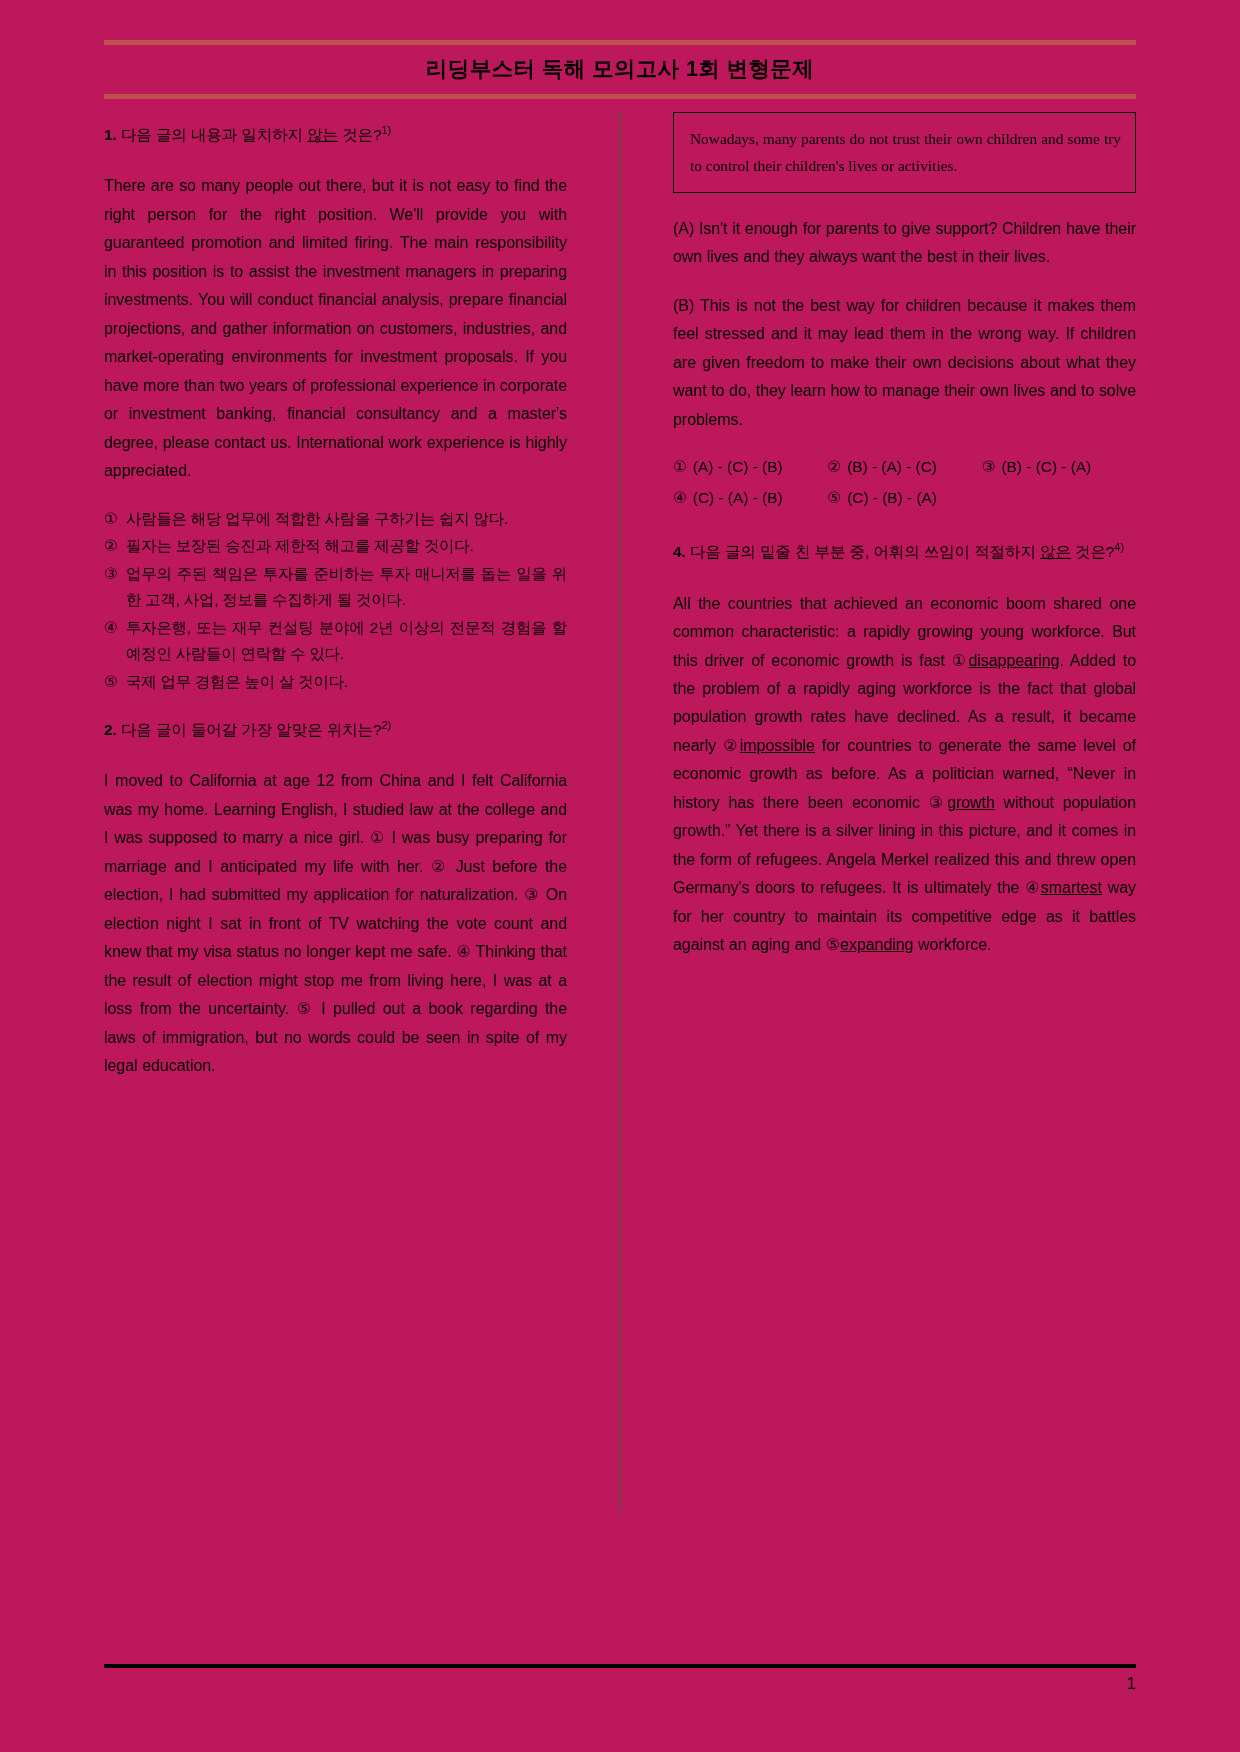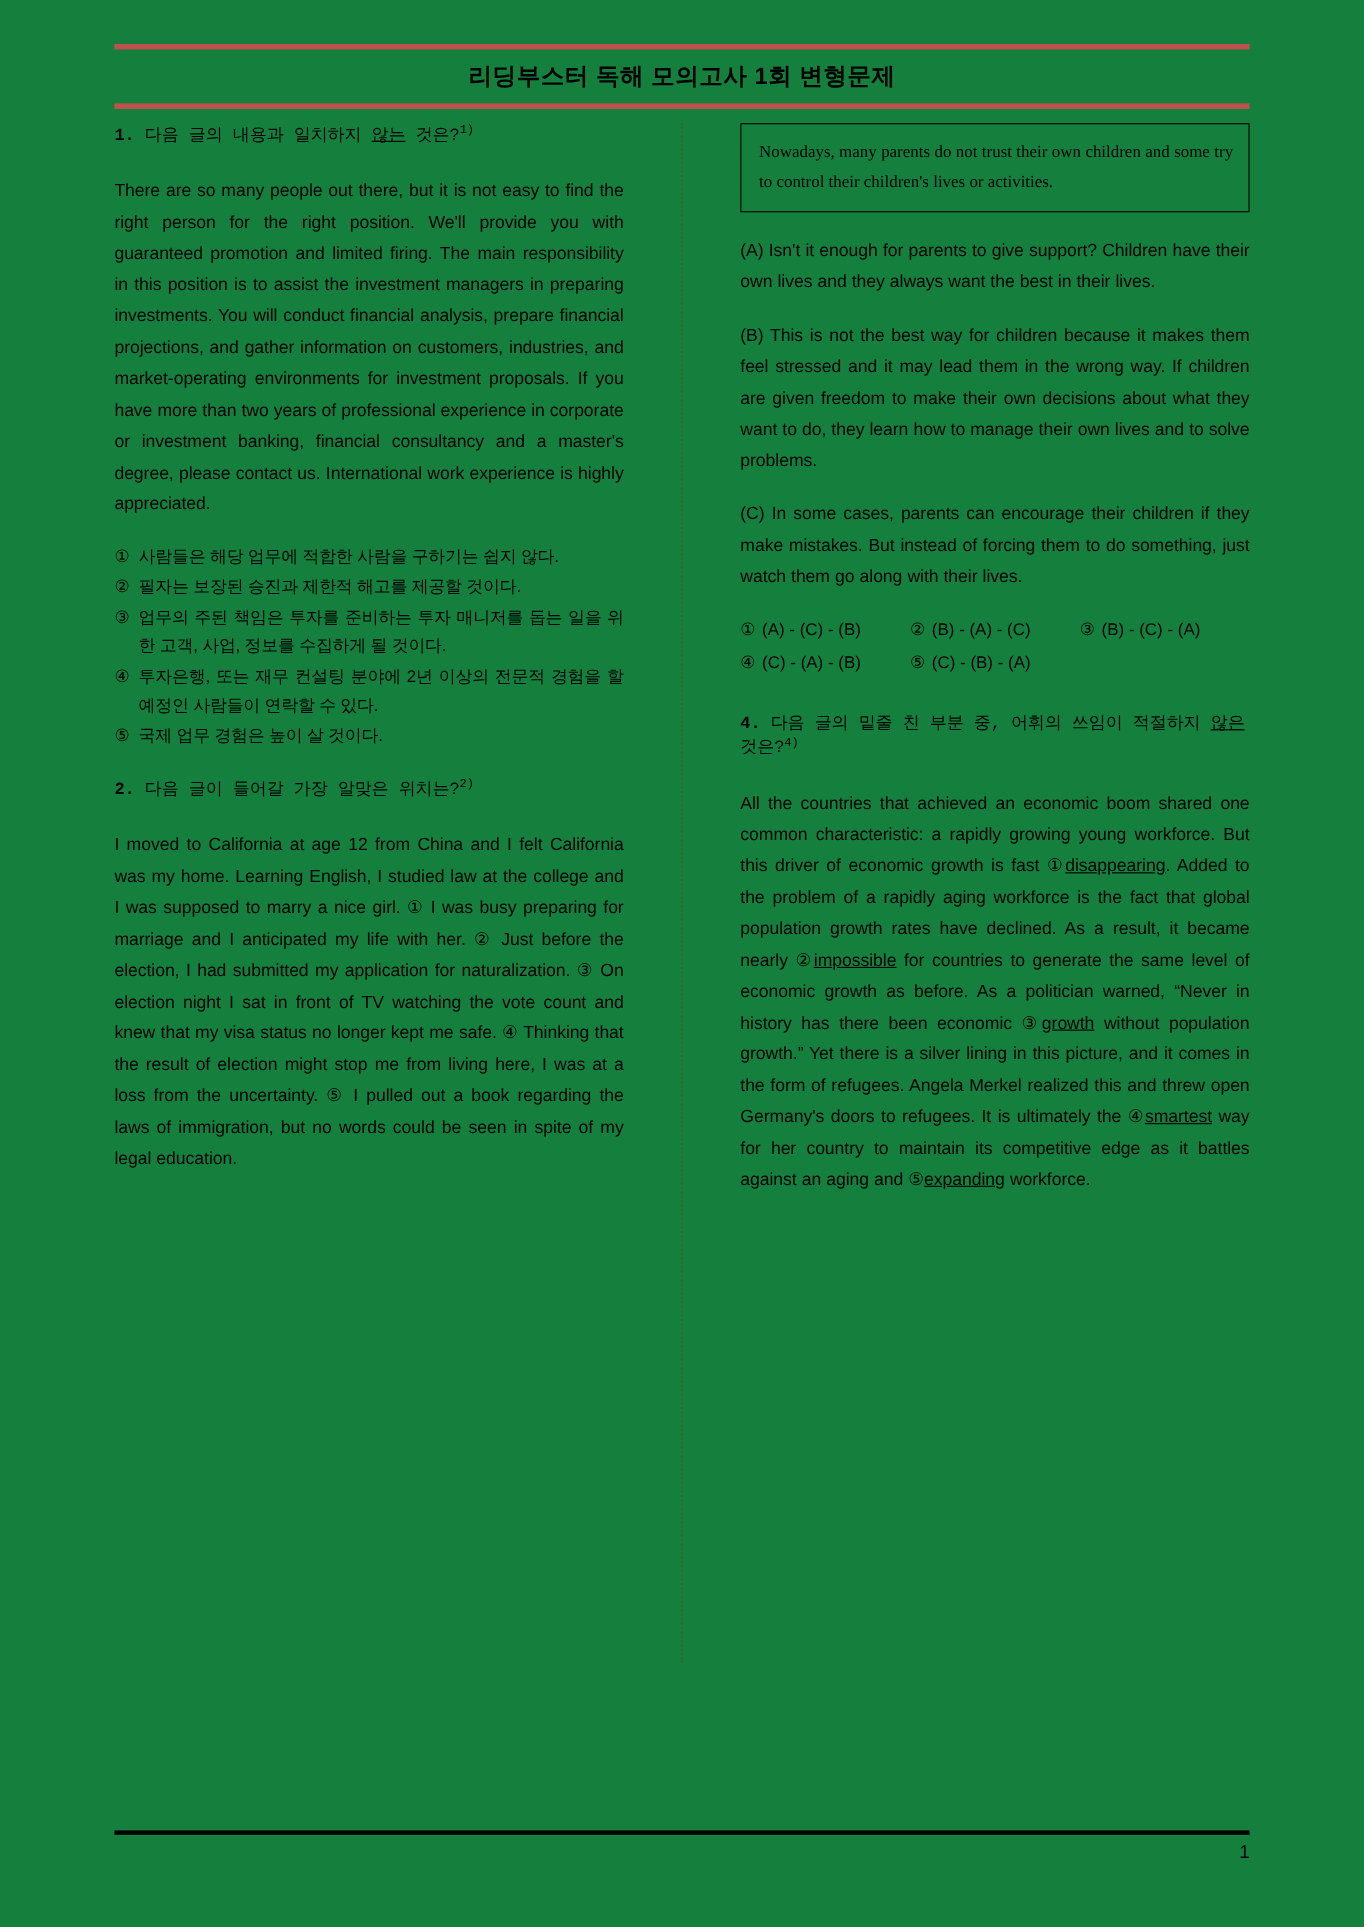--- a/index.html
+++ b/index.html
@@ -9,21 +9,21 @@
   }
   body {
     font-family: "Liberation Sans", "DejaVu Sans", sans-serif;
     color: #000000;
   }
   .page {
     position: relative;
     width: 1240px;
     height: 1752px;
     margin: 0 auto;
-    background: #15803d;
+    background: #be185d;
     box-sizing: border-box;
     padding: 0;
     overflow: hidden;
   }
 
   
   .header-wrap {
     position: absolute;
     left: 104px;
     top: 40px;
@@ -66,23 +66,22 @@
   .divider-line {
     width: 0;
     border-left: 2px dotted #2e6b2e;
     height: 1400px;
   }
 
   
   .q-head {
     font-size: 15.5px;
     line-height: 1.45;
-    margin: 0 0 26px 0;
+    margin: 12px 0 26px 0;
     letter-spacing: -0.1px;
-    font-family: Liberation Mono, monospace;
   }
   .q-head .qnum { font-weight: bold; }
   .q-head .neg { text-decoration: underline; }
   .q-head sup.fn {
     font-size: 11px;
     vertical-align: super;
     line-height: 0;
   }
 
   .passage {
@@ -222,21 +221,20 @@
     </div>
 
     <div class="col col-right">
 
       <div>
 
         <div class="boxed">Nowadays, many parents do not trust their own children and some try to control their children's lives or activities.</div>
 
         <p class="passage">(A) Isn't it enough for parents to give support? Children have their own lives and they always want the best in their lives.</p>
         <p class="passage">(B) This is not the best way for children because it makes them feel stressed and it may lead them in the wrong way. If children are given freedom to make their own decisions about what they want to do, they learn how to manage their own lives and to solve problems.</p>
-        <p class="passage">(C) In some cases, parents can encourage their children if they make mistakes. But instead of forcing them to do something, just watch them go along with their lives.</p>
 
         <div class="opt-grid">
           <div class="opt"><span class="marker">①</span><span>(A) - (C) - (B)</span></div>
           <div class="opt"><span class="marker">②</span><span>(B) - (A) - (C)</span></div>
           <div class="opt"><span class="marker">③</span><span>(B) - (C) - (A)</span></div>
           <div class="opt"><span class="marker">④</span><span>(C) - (A) - (B)</span></div>
           <div class="opt"><span class="marker">⑤</span><span>(C) - (B) - (A)</span></div>
           <div class="opt"></div>
         </div>
       </div>

